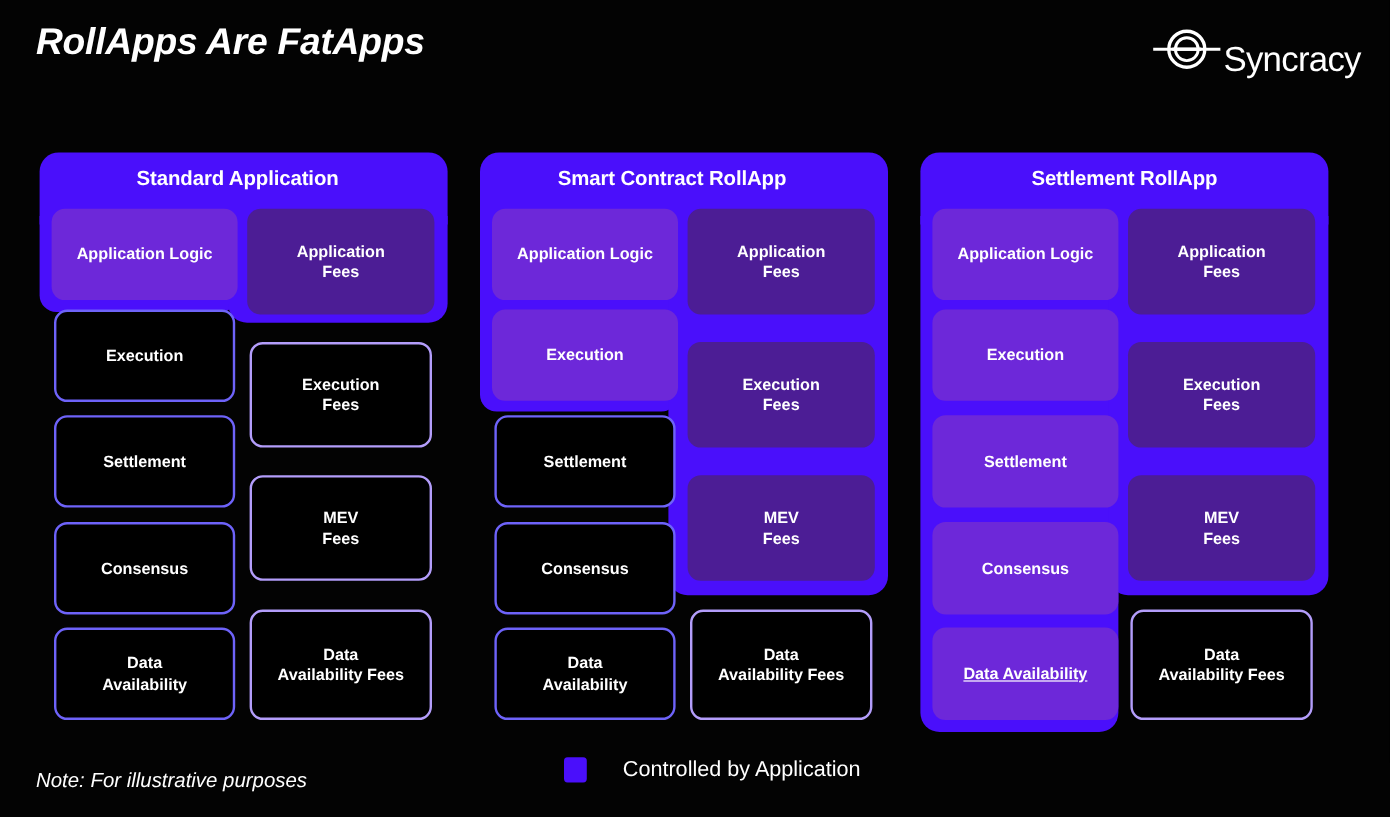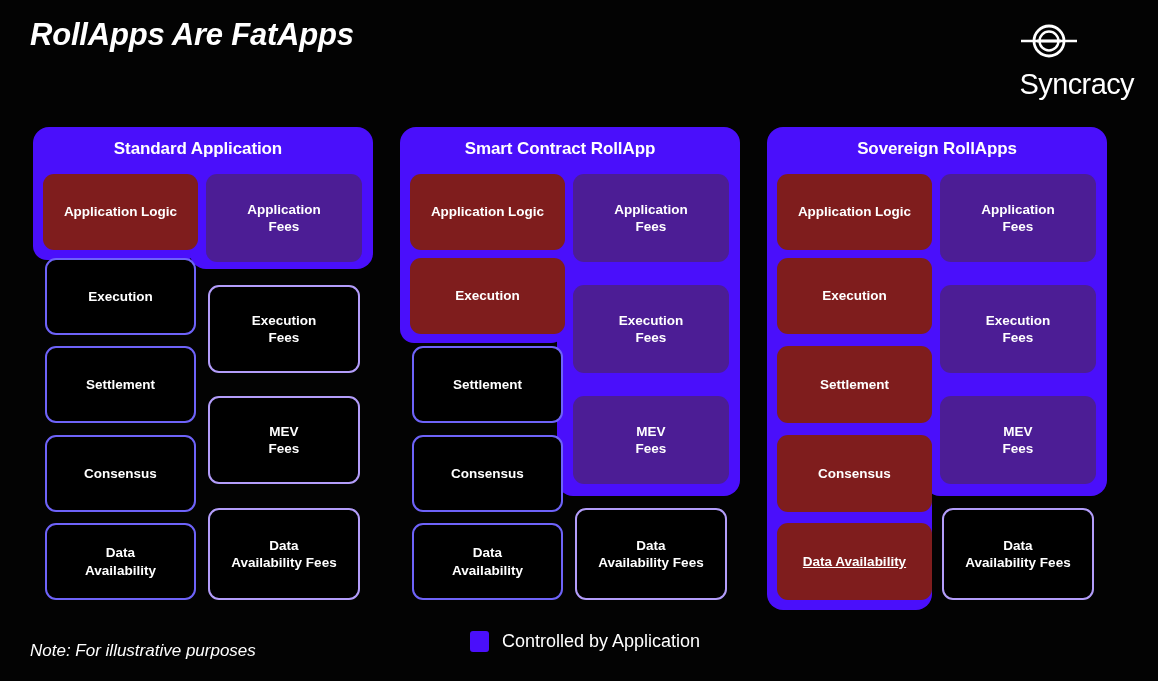--- a/index.html
+++ b/index.html
@@ -39,23 +39,22 @@
     color: #f2f2f2;
     letter-spacing: -0.1px;
   }
 
   
   .logo {
     position: absolute;
     right: 24px;
     top: 20px;
     display: flex;
-    align-items: flex-start;
+    align-items: flex-end;
     gap: 2px;
-    flex-direction: column;
   }
   .logo-mark { display: block; }
   .logo-word {
     font-size: 29px;
     color: #ffffff;
     letter-spacing: -0.6px;
     font-weight: 400;
   }
 
   
@@ -89,21 +88,21 @@
     color: #ffffff;
     border-radius: 11px;
     padding: 2px 6px;
   }
   
   .blk.stack-off {           
     background: #000000;
     border: 2.4px solid #6e63f9;
   }
   .blk.stack-on {            
-    background: #7f1d1d;
+    background: #6d28d9;
     border: none;
   }
   
   .blk.fee-off {             
     background: #000000;
     border: 2.4px solid #b39dfa;
   }
   .blk.fee-on {              
     background: #4c1d95;
     border: none;
@@ -117,21 +116,21 @@
     font-size: 17px;
     font-style: italic;
     color: #ffffff;
   }
   .legend {
     position: absolute;
     left: 470px;
     top: 631px;
     display: flex;
     align-items: flex-start;
-    gap: 13px;
+    gap: 30px;
   }
   .legend-swatch {
     width: 19px;
     height: 21px;
     border-radius: 3px;
     background: #4a0ffb;
   }
   .legend-label {
     font-size: 18px;
     color: #ffffff;
@@ -255,21 +254,21 @@
       <span>
         <span>Data</span><br>
         <span>Availability Fees</span>
       </span>
     </div>
 
     <div class="panel" style="left:767px; top:127px; width:340px; height:60px; border-radius:16px 16px 0 0;"></div>
     <div class="panel" style="left:767px; top:180px; width:165px; height:430px; border-radius:0 0 16px 16px;"></div>
     <div class="panel" style="left:924px; top:180px; width:183px; height:316px; border-radius:0 0 16px 16px;"></div>
 
-    <div class="panel-title" style="left:767px; top:139px; width:340px;">Sovereign RollApps</div>
+    <div class="panel-title" style="left:767px; top:139px; width:340px;">Settlement RollApp</div>
 
     <div class="blk stack-on" style="left:777px; top:174px; width:155px; height:76px;">
       <span>Application Logic</span>
     </div>
     <div class="blk stack-on" style="left:777px; top:258px; width:155px; height:76px;">
       <span>Execution</span>
     </div>
     <div class="blk stack-on" style="left:777px; top:346px; width:155px; height:77px;">
       <span>Settlement</span>
     </div>

